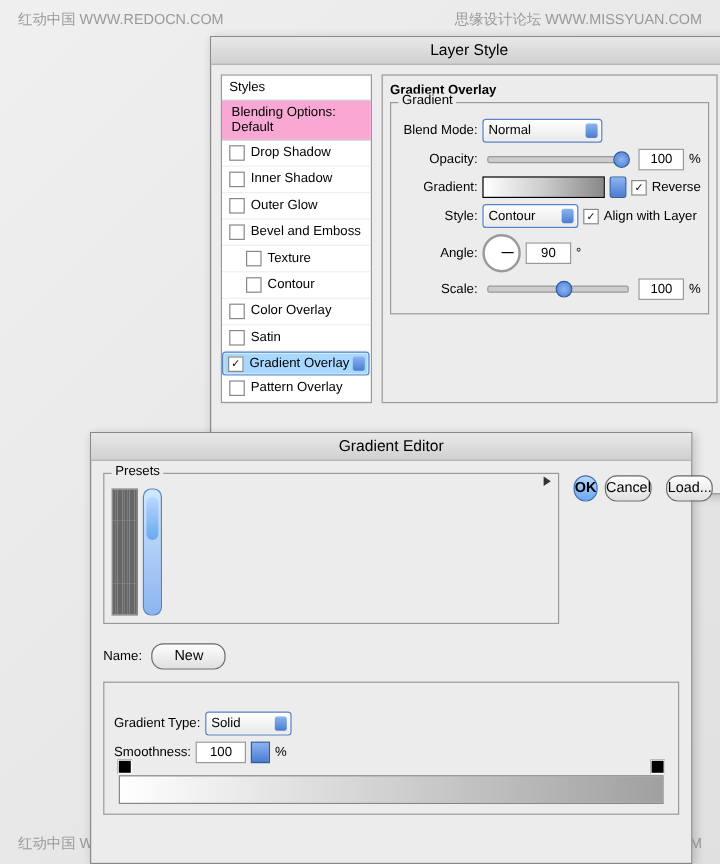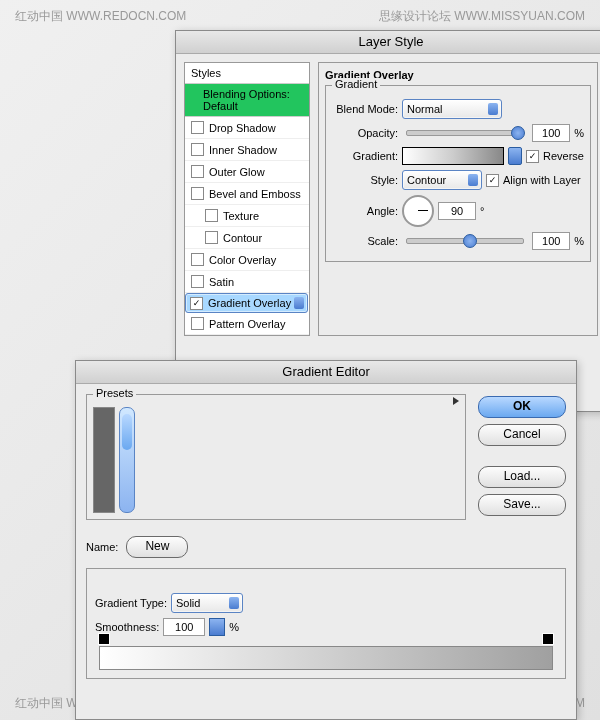--- a/index.html
+++ b/index.html
@@ -4,22 +4,22 @@
 <style>
 body{margin:0;font-family:"Lucida Grande",Arial,sans-serif;font-size:11px;width:600px;height:720px;background:linear-gradient(135deg,#f0f0f0,#e0e0e0);position:relative;overflow:hidden;color:#000}
 .wm{position:absolute;font-size:12px;color:#999;font-family:Arial}
 .wm1{top:8px;left:15px}.wm2{top:8px;right:15px}.wm3{bottom:8px;right:15px}.wm4{bottom:8px;left:15px}
 .window{position:absolute;background:#ececec;border:1px solid #8a8a8a;box-shadow:2px 2px 8px rgba(0,0,0,0.2)}
 .titlebar{background:linear-gradient(#e8e8e8,#d0d0d0);height:22px;line-height:22px;text-align:center;font-size:13px;border-bottom:1px solid #aaa}
 .ls-win{left:175px;top:30px;width:430px;height:380px}
 .ls-body{display:flex;padding:8px;gap:8px}
 .styles-panel{width:140px;background:#fff;border:1px solid #999}
 .styles-hdr{padding:4px 6px;border-bottom:1px solid #ccc;font-size:11px}
-.blend-hdr{padding:4px 18px;border-bottom:1px solid #ccc;font-size:11px;background:#22c55e}
-.style-item{display:flex;align-items:center;padding:4px 6px;border-bottom:1px solid #eee;gap:5px;cursor:pointer}
+.blend-hdr{padding:4px 8px;border-bottom:1px solid #ccc;font-size:11px;background:#f9a8d4}
+.style-item{display:flex;padding:4px 6px;border-bottom:1px solid #eee;gap:5px;cursor:pointer}
 .style-item.sel{background:#a8d8ff}
 .style-item.indent{padding-left:20px}
 .cb{width:11px;height:11px;border:1px solid #888;background:#fff;display:inline-flex;align-items:center;justify-content:center;font-size:9px;color:#000}
 .cb.on::before{content:"✓"}
 .go-panel{flex:1;border:1px solid #999;padding:6px;background:#ececec;position:relative}
 .fs{border:1px solid #999;padding:8px 6px 6px;margin-top:4px;position:relative}
 .fs-lbl{position:absolute;top:-8px;left:6px;background:#ececec;padding:0 3px;font-size:11px}
 .row{display:flex;align-items:center;margin:5px 0;gap:4px}
 .row label{width:66px;text-align:right;font-size:11px}
 .sel{background:linear-gradient(#fff,#e8e8e8);border:1px solid #5a84c4;border-radius:3px;height:18px;padding:0 16px 0 4px;position:relative;font-size:11px;display:inline-flex;align-items:center;box-shadow:inset 0 0 0 1px rgba(255,255,255,0.5)}
@@ -30,21 +30,21 @@
 .grad-sw{width:100px;height:16px;border:1px solid #000;background:linear-gradient(90deg,#fff,#ccc,#888)}
 .angle{width:28px;height:28px;border:2px solid #999;border-radius:50%;background:#fff;position:relative}
 .angle::after{content:"";position:absolute;width:10px;height:1px;background:#000;top:13px;left:14px}
 .ge-win{left:75px;top:360px;width:500px;height:358px}
 .ge-body{padding:10px}
 .presets-wrap{display:flex;gap:12px}
 .presets{flex:1;border:1px solid #999;padding:6px;position:relative}
 .presets-lbl{position:absolute;top:-8px;left:6px;background:#ececec;padding:0 3px}
 .swatch-grid{display:grid;grid-template-columns:repeat(10,1fr);gap:0;border:1px solid #888}
 .sw{height:26px;border:1px solid #666;box-sizing:border-box}
-.btns{display:flex;flex-direction:column;gap:6px;width:88px;margin-top:2px}
+.btns{display:flex;gap:6px;width:88px;margin-top:2px}
 .btn{height:20px;border:1px solid #6a6a6a;border-radius:10px;background:linear-gradient(#fdfdfd,#e0e0e0);text-align:center;line-height:19px;font-size:12px;cursor:pointer}
 .btn.primary{background:linear-gradient(#b8d8ff,#6aa8f0);border-color:#3a6ab0;font-weight:bold}
 .name-row{display:flex;align-items:center;gap:8px;margin:16px 0 10px}
 .name-row .txt{flex:1;height:18px;border:1px solid #999;background:#fff;padding:0 4px;line-height:18px;box-shadow:inset 1px 1px 2px rgba(0,0,0,0.15)}
 .gt-box{border:1px solid #999;padding:8px;position:relative}
 .grad-bar{height:22px;border:1px solid #888;background:linear-gradient(90deg,#fff,#d0d0d0,#a0a0a0);margin:10px 4px 0;position:relative}
 .stop{position:absolute;width:10px;height:10px;background:#000;border:1px solid #fff;top:-14px}
 .scrollv{width:14px;background:linear-gradient(#d0e8ff,#8cb4f0);border:1px solid #5a84c4;border-radius:7px;margin-left:4px;position:relative}
 .scrollv::before{content:"";position:absolute;top:6px;left:2px;right:2px;height:36px;background:linear-gradient(#b8d8ff,#6aa8f0);border-radius:5px}
 .arrow-r{width:0;height:0;border-top:4px solid transparent;border-bottom:4px solid transparent;border-left:6px solid #333;display:inline-block}

